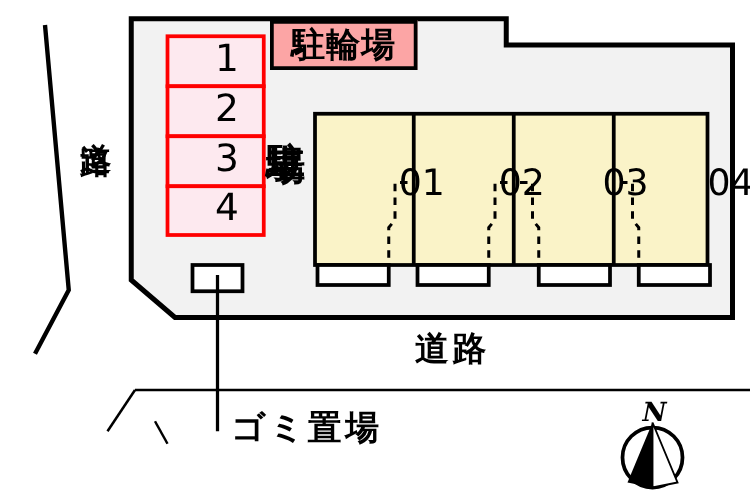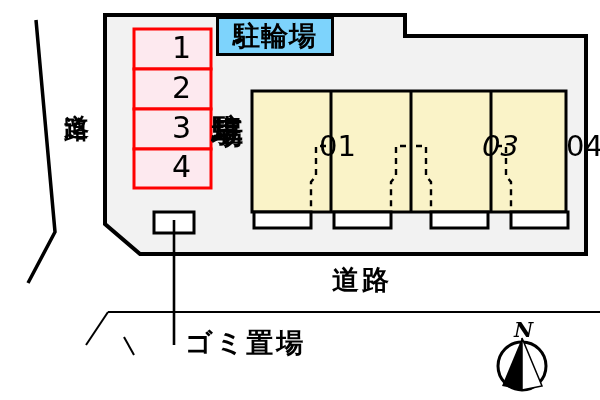--- a/index.html
+++ b/index.html
@@ -38,21 +38,21 @@
   .jp{
     font-family:"DejaVu Sans","Liberation Sans",sans-serif;
     font-weight:700;
   }
   .vert{
     writing-mode:vertical-rl;
     text-orientation:upright;
   }
   .boxlabel{
     position:absolute;
-    background:#7dd3fc;
+    background:#fca5a5;
     border:3px solid #000;
     display:flex;align-items:center;justify-content:center;
     font-size:27px;
     letter-spacing:1px;
   }
   .compass-n{
     position:absolute;
     font-style:italic;
     font-weight:700;
     font-size:21px;
@@ -108,21 +108,22 @@
       <polygon points="522,338 522,390 542,386" fill="#ffffff" stroke="#000000" stroke-width="1.5"></polygon>
     </g>
   </svg>
 
   <div class="lbl stall-num" style="left:172px;top:33px;">1</div>
   <div class="lbl stall-num" style="left:172px;top:73px;">2</div>
   <div class="lbl stall-num" style="left:172px;top:113px;">3</div>
   <div class="lbl stall-num" style="left:172px;top:152px;">4</div>
 
   <div class="lbl unit-num" style="left:271px;top:132px;">01</div>
-  <div class="lbl unit-num" style="left:434px;top:132px;font-style:italic;">03</div>
+  <div class="lbl unit-num" style="left:351px;top:132px;">02</div>
+  <div class="lbl unit-num" style="left:434px;top:132px;">03</div>
   <div class="lbl unit-num" style="left:518px;top:132px;">04</div>
 
   <div class="boxlabel jp" style="left:216px;top:16px;width:112px;height:34px;">駐輪場</div>
 
   <div class="lbl jp vert" style="left:212px;top:88px;font-size:31px;letter-spacing:2px;">駐車場</div>
 
   <div class="lbl jp vert" style="left:64px;top:95px;font-size:25px;letter-spacing:2px;">道路</div>
 
   <div class="lbl jp" style="left:332px;top:266px;font-size:27px;letter-spacing:3px;">道路</div>
 

